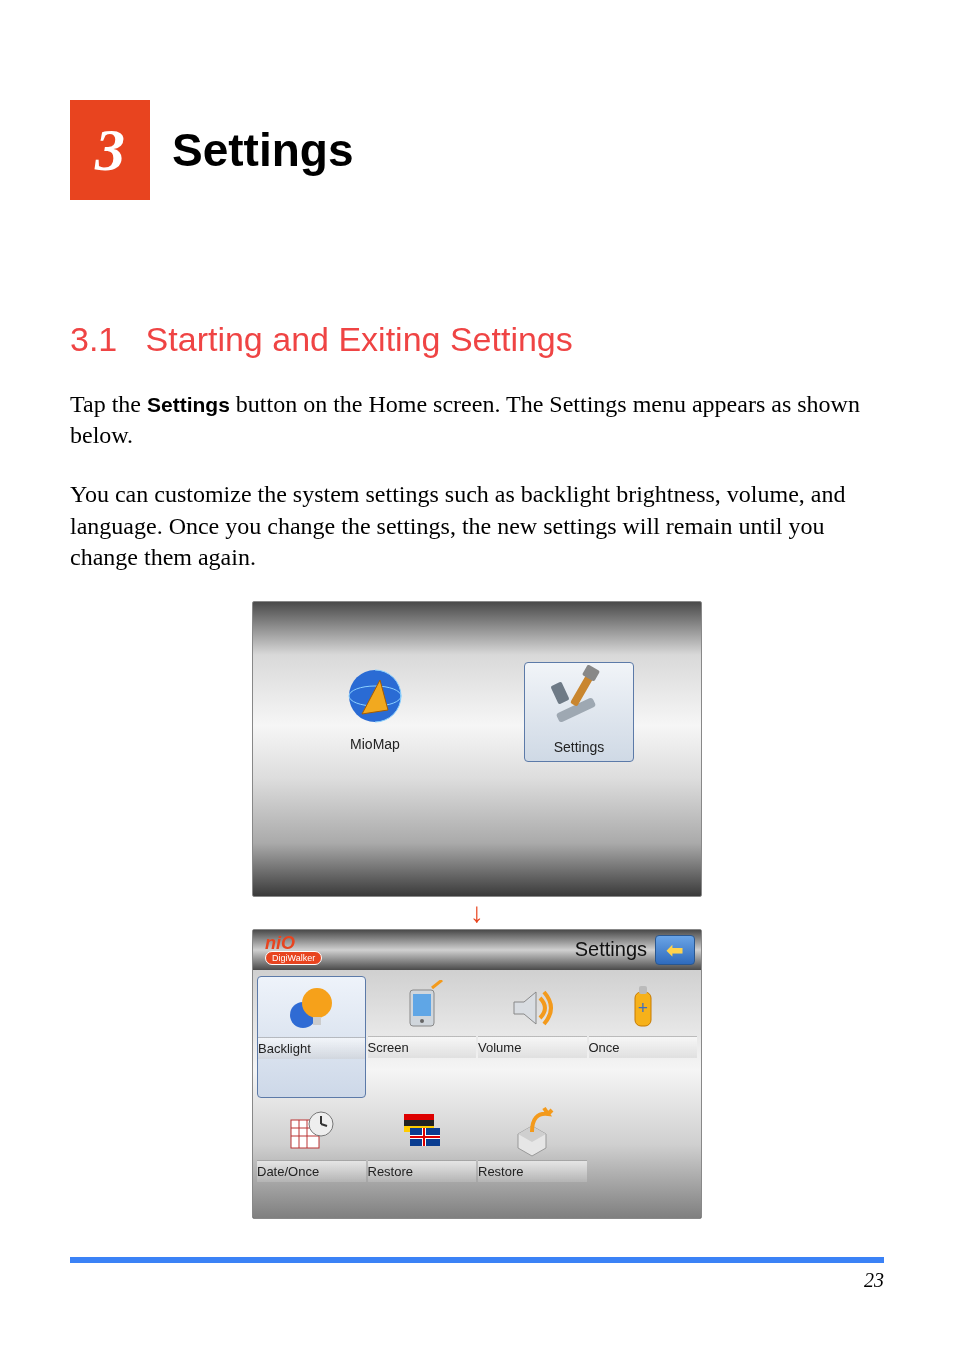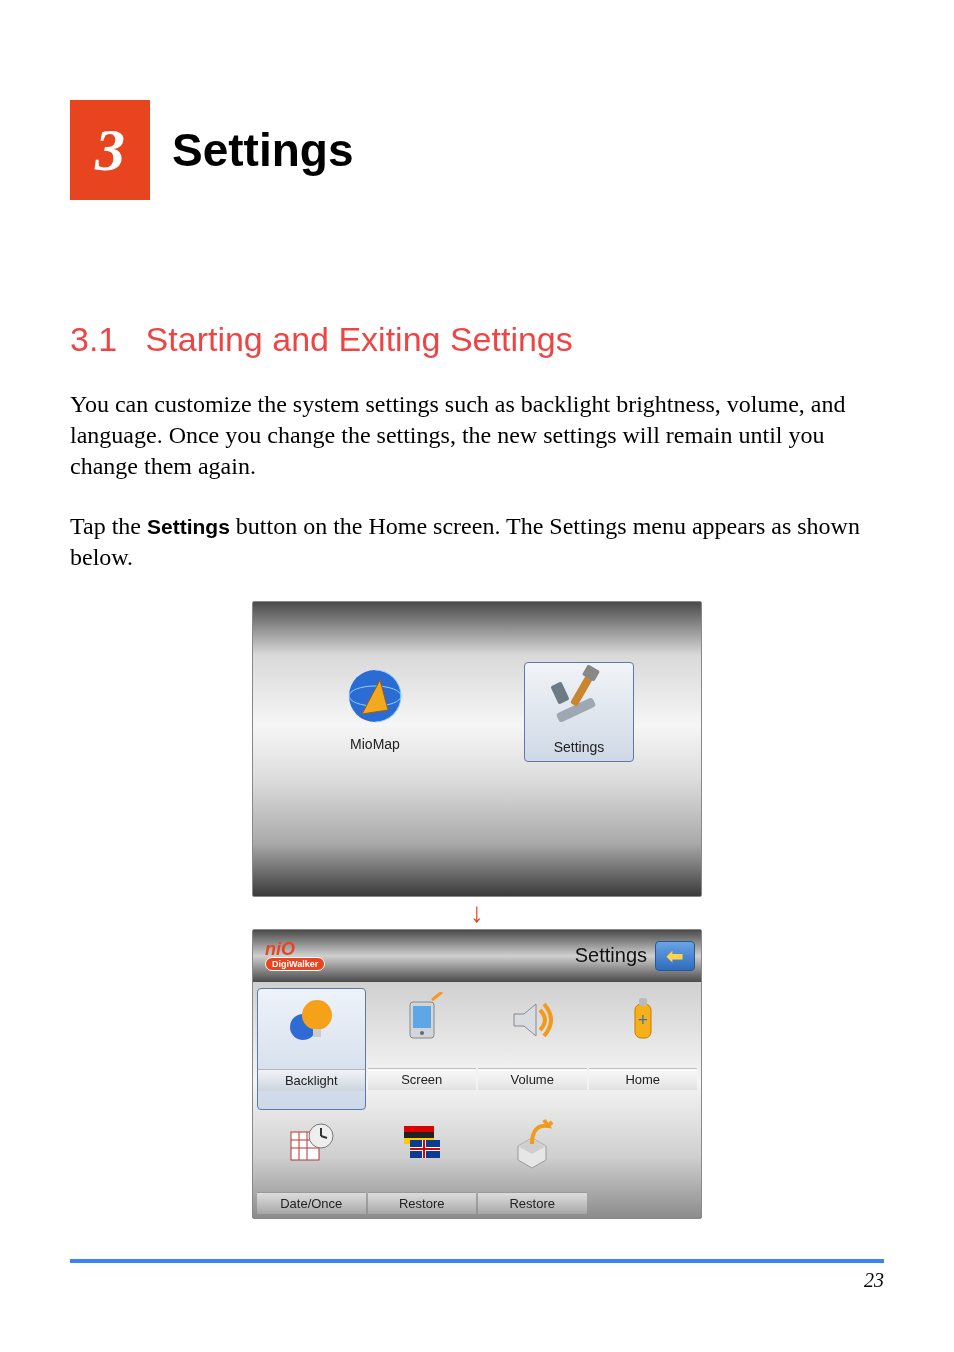--- a/index.html
+++ b/index.html
@@ -102,21 +102,21 @@
     padding: 4px 0 6px;
   }
   .arrow-down {
     color: #e8441f;
     font-size: 28px;
     line-height: 1;
     margin: 2px 0;
   }
   .settings-screen { height: 290px; }
   .settings-header {
-    height: 52px;
+    height: 40px;
     background: linear-gradient(180deg, #4a4a4a 0%, #d0d0d0 50%, #4a4a4a 100%);
     display: flex;
     align-items: center;
     justify-content: space-between;
     padding: 0 6px 0 6px;
   }
   .mio-logo {
     display: flex;
     flex-direction: column;
     align-items: flex-start;
@@ -131,21 +131,20 @@
     line-height: 0.9;
   }
   .mio-walker {
     background: #e8441f;
     color: #fff;
     font-family: Arial, sans-serif;
     font-size: 9px;
     padding: 1px 6px;
     border-radius: 8px;
     border: 1px solid #fff;
-    font-weight: bold;
   }
   .settings-title-wrap {
     display: flex;
     align-items: center;
     gap: 8px;
   }
   .settings-title {
     font-family: Verdana, Arial, sans-serif;
     font-size: 20px;
     color: #111;
@@ -183,57 +182,57 @@
   }
   .settings-icon {
     width: 56px;
     height: 56px;
     display:flex;align-items:center;justify-content:center;
   }
   .settings-label {
     font-family: Verdana, Arial, sans-serif;
     font-size: 13px;
     color:#222;
-    margin-top: 20px;
+    margin-top: 0;
     border-top: 1px solid rgba(0,0,0,0.15);
     width: 100%;
-    text-align: center;
+    text-align: left;
     padding: 3px 0;
     background: linear-gradient(180deg, rgba(255,255,255,0.6), rgba(200,200,200,0.4));
   }
   .footer {
     position: absolute;
     bottom: 60px;
     left: 70px;
     right: 70px;
-    border-top: 4px solid #3b82f6;
+    border-top: 6px solid #3b82f6;
     text-align: right;
     padding-top: 6px;
     font-style: italic;
     font-size: 20px;
   }
 </style>
 </head>
 <body>
 
 <div class="page">
   <div class="chapter-head">
     <div class="chapter-box">3</div>
     <div class="chapter-title">Settings</div>
   </div>
 
   <div class="section-title">
     <span>3.1</span>&nbsp;&nbsp;&nbsp;<span>Starting and Exiting Settings</span>
   </div>
 
-  <p class="body-text">You can customize the system settings such as backlight brightness, volume, and language. Once you change the settings, the new settings will remain until you change them again.</p>
-
   <p class="body-text">
     <span>Tap the </span><span class="bold-sans">Settings</span><span> button on the Home screen. The Settings menu appears as shown below.</span>
   </p>
+
+  <p class="body-text">You can customize the system settings such as backlight brightness, volume, and language. Once you change the settings, the new settings will remain until you change them again.</p>
 
   <div class="figure-area">
 
     <div class="device-screen home-screen">
       <div class="home-row">
 
         <div class="app-tile">
           <div class="icon-box">
             <svg viewBox="0 0 70 70" width="70" height="70">
               <circle cx="35" cy="34" r="26" fill="#2a6bd4"></circle>
@@ -309,21 +308,21 @@
           <div class="settings-label">Volume</div>
         </div>
         <div class="settings-tile">
           <div class="settings-icon">
             <svg viewBox="0 0 56 56" width="56" height="56">
               <rect x="20" y="12" width="16" height="34" rx="6" fill="#f6b11a" stroke="#c77a00"></rect>
               <rect x="24" y="6" width="8" height="8" rx="2" fill="#bbb"></rect>
               <text x="28" y="34" font-size="18" text-anchor="middle" fill="#3f6dbd" font-weight="bold">+</text>
             </svg>
           </div>
-          <div class="settings-label">Home</div>
+          <div class="settings-label">Once</div>
         </div>
 
         <div class="settings-tile">
           <div class="settings-icon">
             <svg viewBox="0 0 56 56" width="56" height="56">
               <rect x="8" y="16" width="28" height="28" fill="#fff" stroke="#b33"></rect>
               <line x1="8" y1="24" x2="36" y2="24" stroke="#b33"></line>
               <line x1="8" y1="32" x2="36" y2="32" stroke="#b33"></line>
               <line x1="16" y1="16" x2="16" y2="44" stroke="#b33"></line>
               <line x1="24" y1="16" x2="24" y2="44" stroke="#b33"></line>

